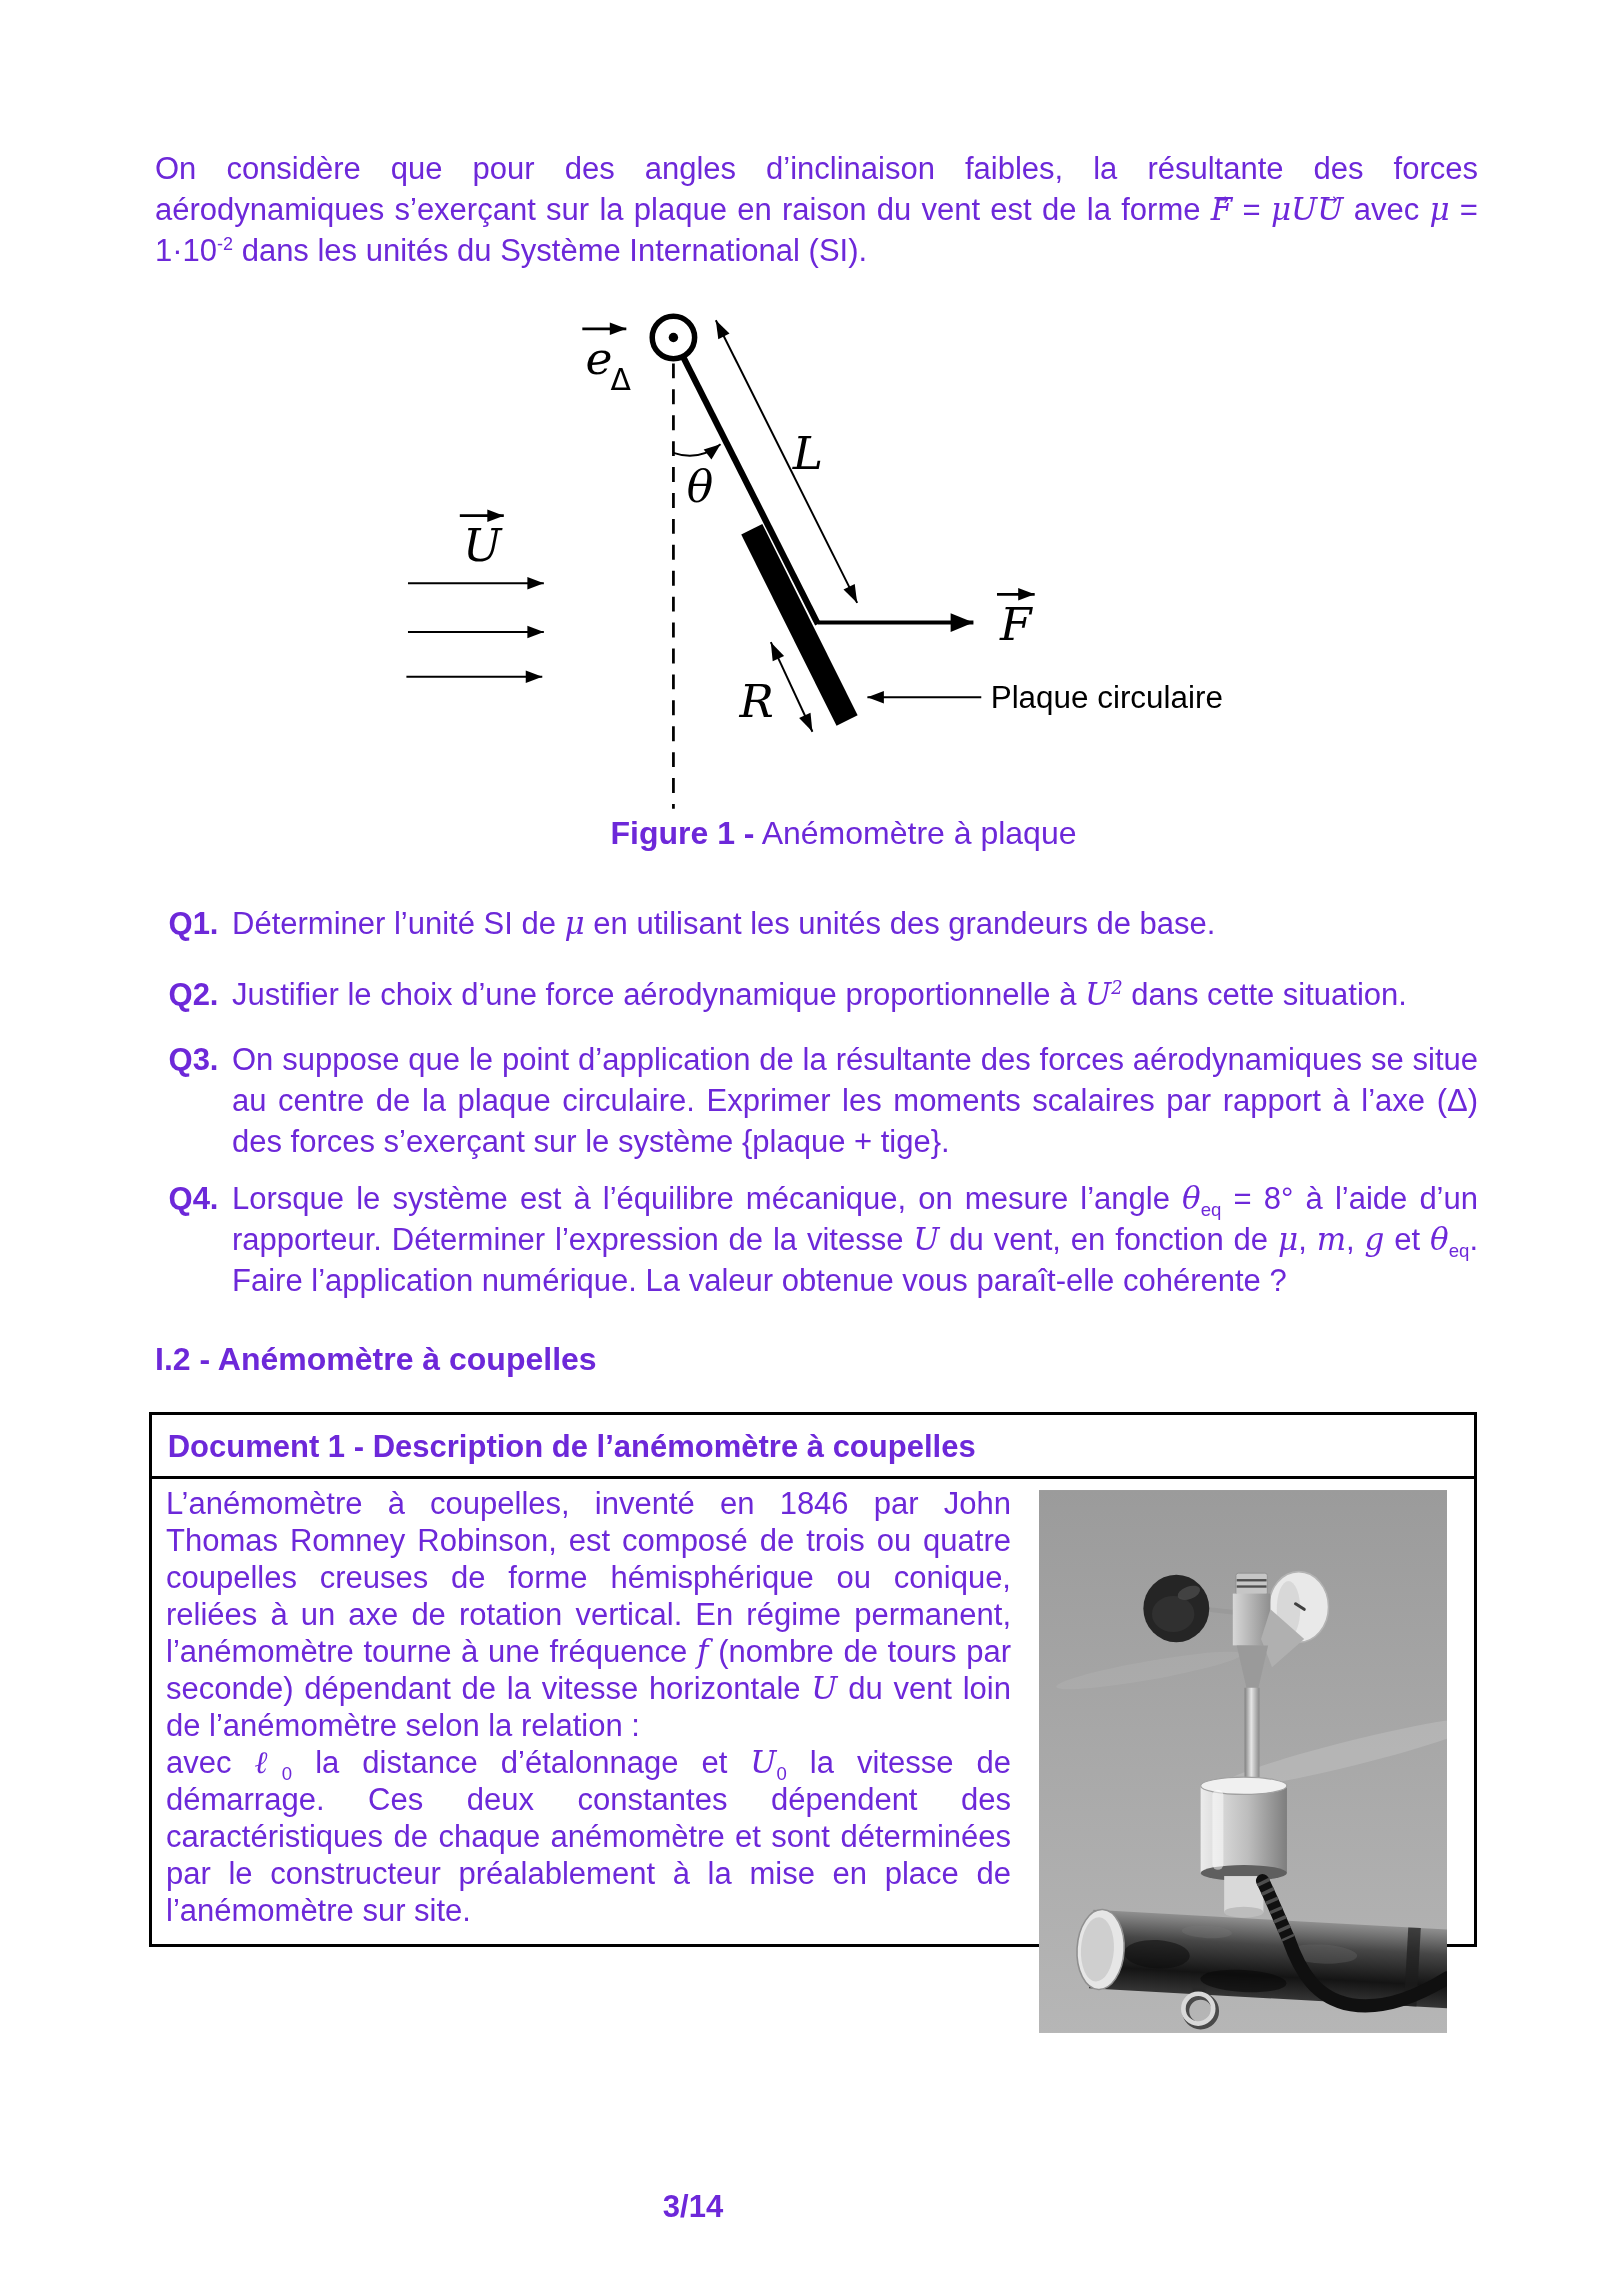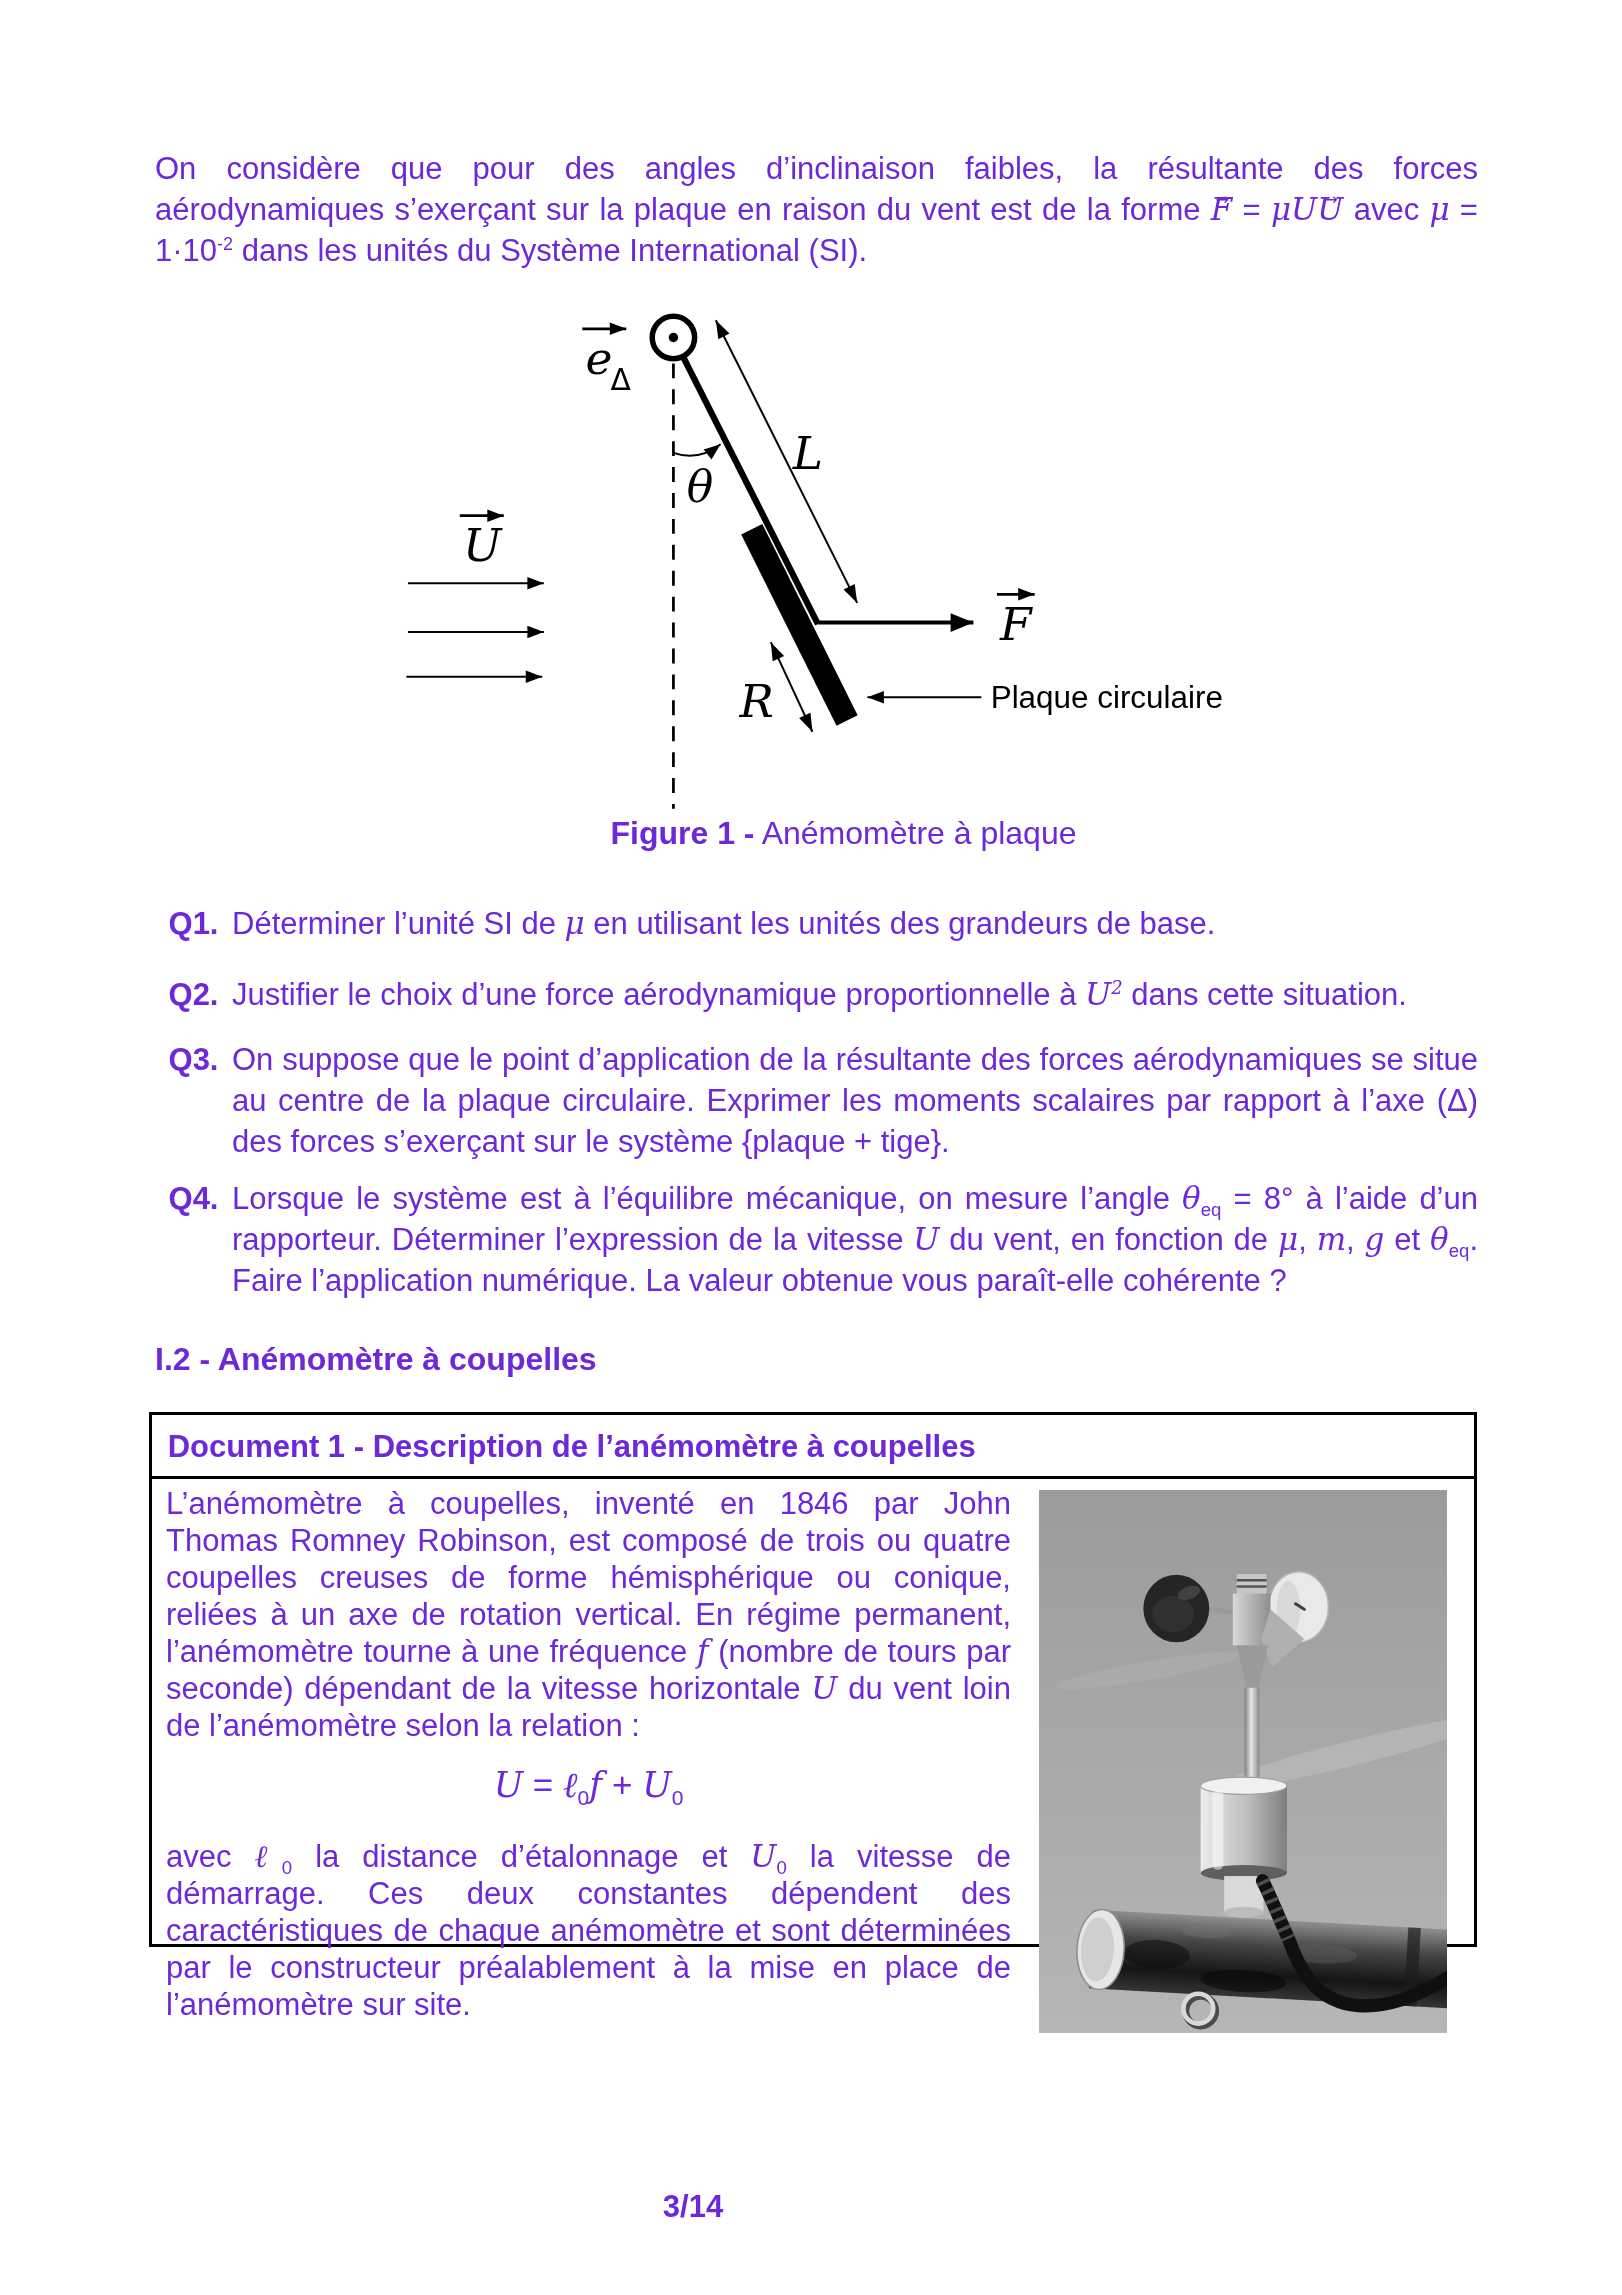--- a/index.html
+++ b/index.html
@@ -140,21 +140,20 @@
     <div class="q-text body-text">Lorsque le système est à l’équilibre mécanique, on mesure l’angle <span class="m">θ</span><sub>eq</sub> = 8° à l’aide d’un rapporteur. Déterminer l’expression de la vitesse <span class="m">U</span> du vent, en fonction de <span class="m">μ</span>, <span class="m">m</span>, <span class="m">g</span> et <span class="m">θ</span><sub>eq</sub>. Faire l’application numérique. La valeur obtenue vous paraît-elle cohérente&nbsp;?</div>
   </div>
 
   <div class="abs section-heading" style="top:1339px;">I.2 - Anémomètre à coupelles</div>
 
   <div class="abs docbox">
     <div class="doc-header">Document 1 - Description de l’anémomètre à coupelles</div>
     <div class="doc-body">
       <div class="doc-text">
         <p>L’anémomètre à coupelles, inventé en 1846 par John Thomas Romney Robinson, est composé de trois ou quatre coupelles creuses de forme hémisphérique ou conique, reliées à un axe de rotation vertical. En régime permanent, l’anémomètre tourne à une fréquence <span class="m">f</span> (nombre de tours par seconde) dépendant de la vitesse horizontale <span class="m">U</span> du vent loin de l’anémomètre selon la relation&nbsp;:</p>
-        <div class="formula"><span class="m">U</span> = <span class="m">ℓ</span><sub>0</sub><span class="m">f</span> + <span class="m">U</span><sub>0</sub></div>
         <p class="doc-p2">avec <span class="m">ℓ</span><sub>0</sub> la distance d’étalonnage et <span class="m">U</span><sub>0</sub> la vitesse de démarrage. Ces deux constantes dépendent des caractéristiques de chaque anémomètre et sont déterminées par le constructeur préalablement à la mise en place de l’anémomètre sur site.</p>
       </div>
       <div class="photo-wrap">
         <svg width="408" height="543" viewBox="0 0 520 692" xmlns="http://www.w3.org/2000/svg">
           <defs>
             <linearGradient id="sky" x1="0" y1="0" x2="0" y2="1">
               <stop offset="0" stop-color="#9b9b9b"></stop>
               <stop offset="1" stop-color="#b6b6b6"></stop>
             </linearGradient>
             <linearGradient id="drumG" x1="0" y1="0" x2="1" y2="0">

